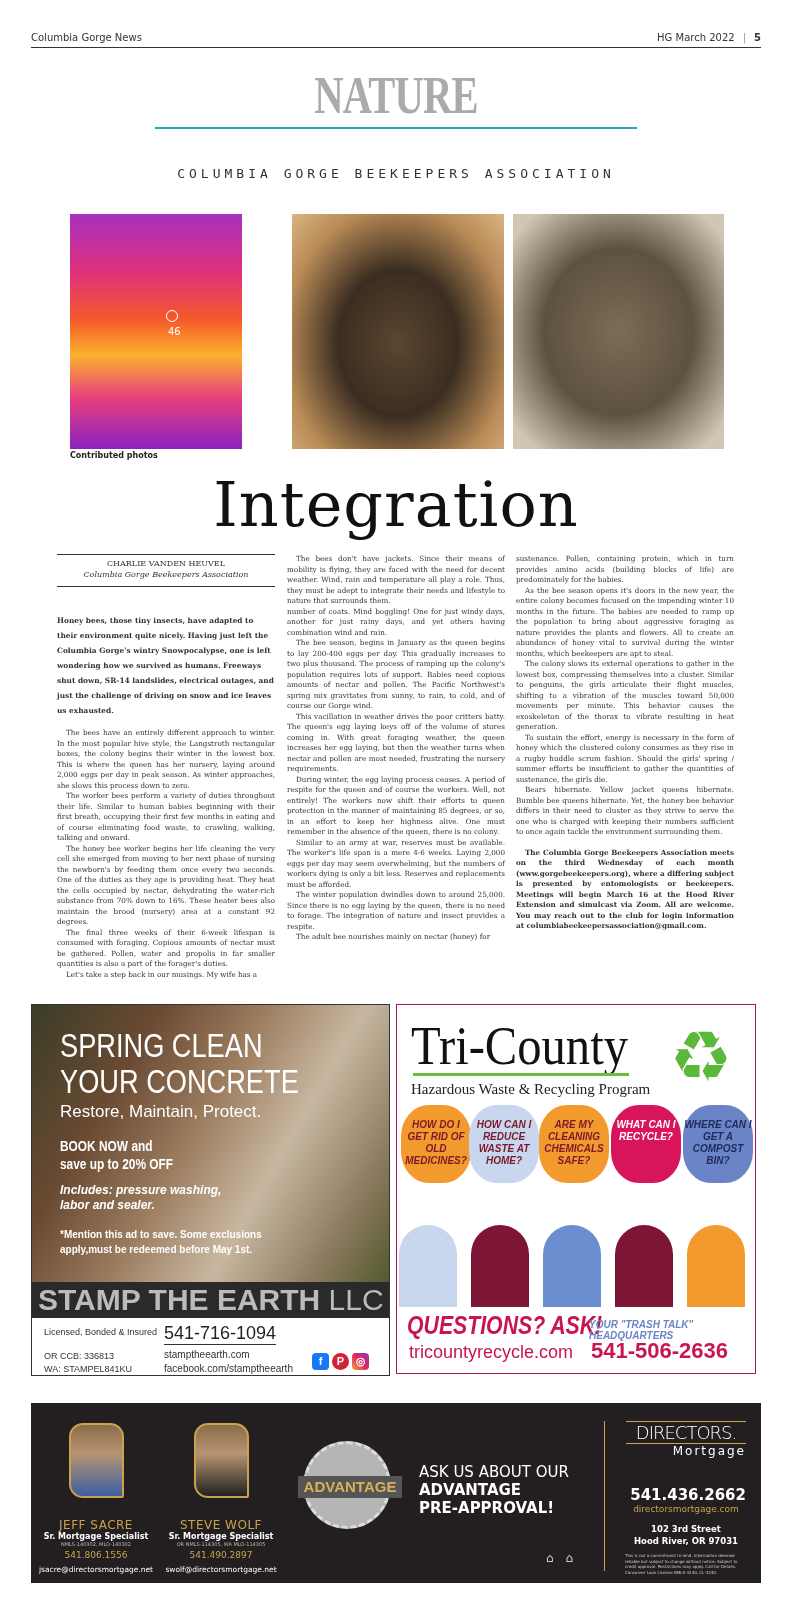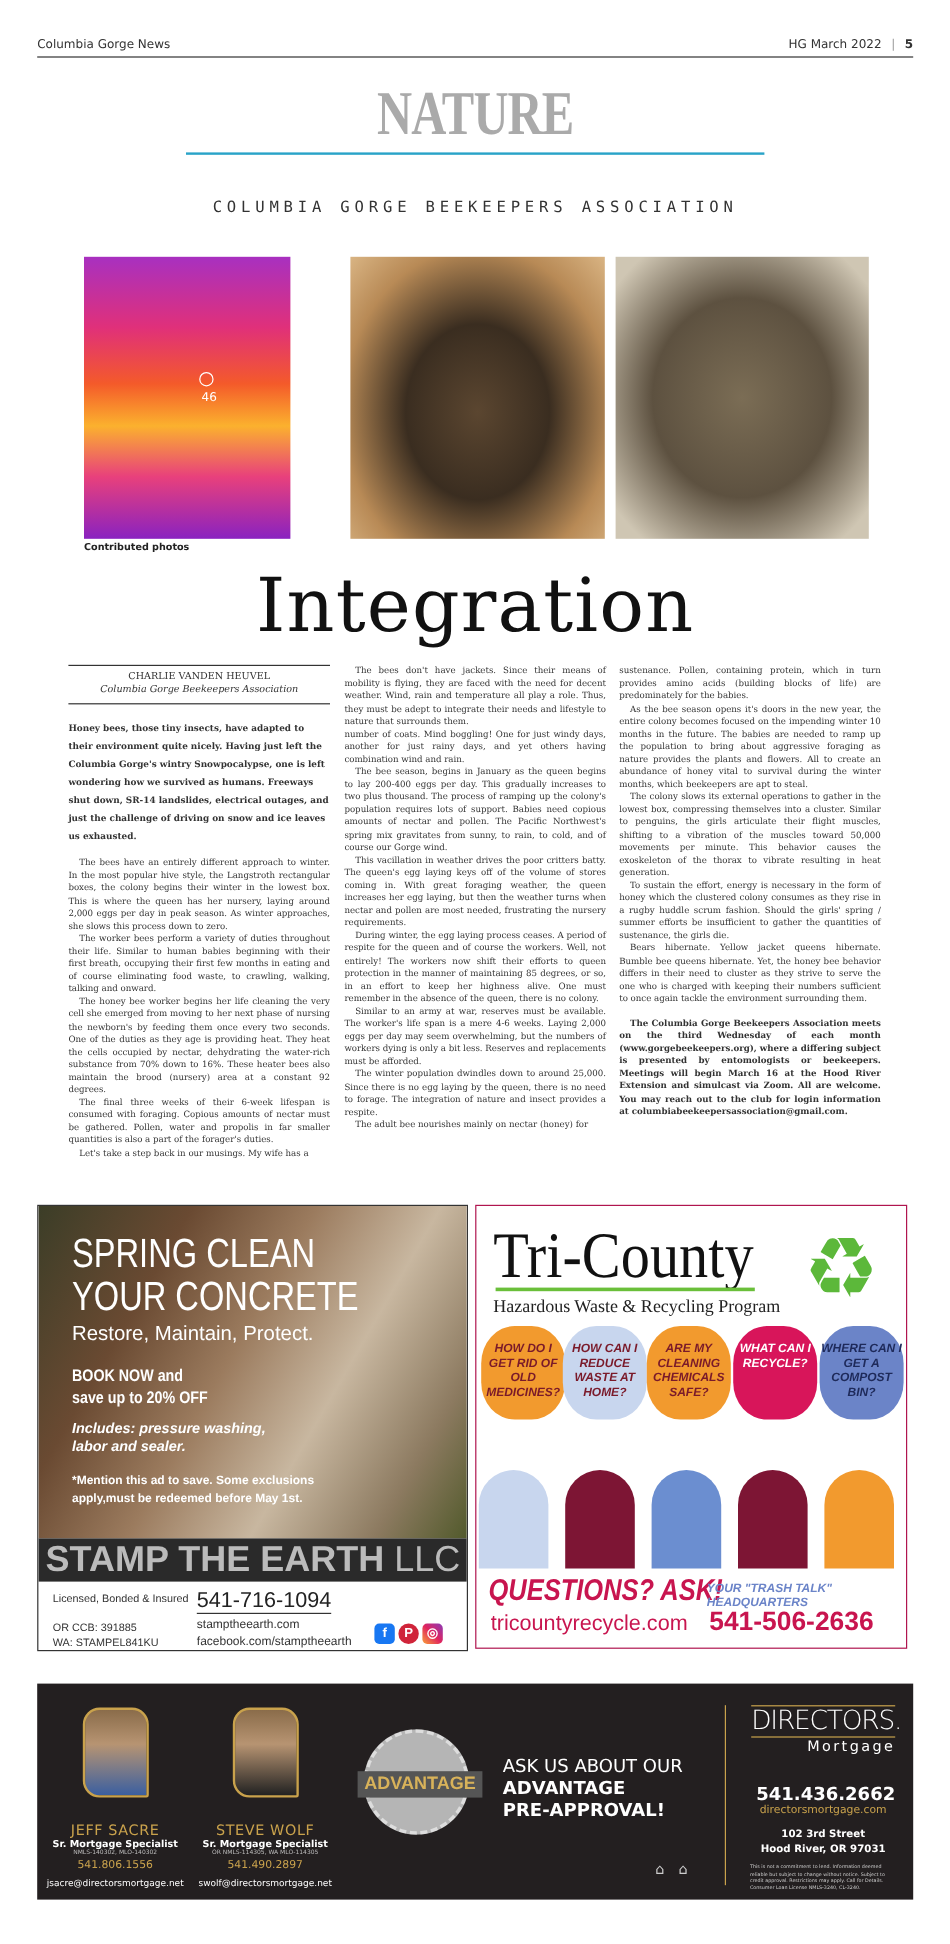--- a/index.html
+++ b/index.html
@@ -17,21 +17,21 @@
   .p1 { left: 70px; width: 172px; background: linear-gradient(180deg, #a830c0 0%, #e0307a 25%, #f45a2a 45%, #fbb12e 60%, #e8407c 78%, #8a22c0 100%); }
   .p2 { left: 292px; width: 212px; background: radial-gradient(ellipse at 50% 55%, #5b4630 0%, #3a2d20 40%, #b88a56 75%, #d9b483 100%); }
   .p3 { left: 513px; width: 211px; background: radial-gradient(ellipse at 50% 50%, #7b6d55 0%, #5d5140 50%, #cfc6b3 90%); }
   .p1 .mark { position: absolute; left: 96px; top: 96px; width: 12px; height: 12px; border: 1.5px solid #fff; border-radius: 50%; }
   .p1 .val { position: absolute; left: 98px; top: 112px; font-family: "DejaVu Sans", sans-serif; font-size: 10px; color: #fff; }
   .caption { left: 70px; top: 451px; font-family: "DejaVu Sans", sans-serif; font-size: 8px; font-weight: bold; color: #222; }
   .headline { left: 0; top: 468px; width: 792px; text-align: center; font-family: "DejaVu Serif", serif; font-size: 62px; letter-spacing: 1px; color: #111; }
   .col { top: 554px; width: 218px; font-size: 7.2px; line-height: 10.5px; text-align: justify; color: #333; }
   .c1 { left: 57px; } .c2 { left: 287px; } .c3 { left: 516px; }
   .col p { text-indent: 9px; }
-  .byline { border-top: 1.2px solid #333; border-bottom: 1.2px solid #333; padding: 4px 0 6px; text-align: center; margin-bottom: 12px; }
+  .byline { border-top: 1.2px solid #333; border-bottom: 1.2px solid #333; padding: 4px 0 6px; text-align: center; margin-bottom: 26px; }
   .byline .n { font-size: 8px; }
   .byline .o { font-size: 8px; font-style: italic; }
   .lede { font-weight: bold; font-size: 7.4px; line-height: 15px; margin-bottom: 10px; text-align: left; }
   .notice { font-weight: bold; margin-top: 10px; }
   
   .stamp { left: 31px; top: 1004px; width: 359px; height: 372px; border: 1px solid #333; overflow: hidden; }
   .stamp .img { position: absolute; left: 0; top: 0; width: 100%; height: 277px; background: linear-gradient(120deg, #3b3d27 0%, #6a4a32 25%, #9b7b5e 45%, #c8b7a0 65%, #8c7a60 85%, #525a2c 100%); }
   .stamp .h1 { position: absolute; left: 28px; top: 22px; color: #fff; font-family: "Liberation Sans", sans-serif; font-size: 34px; line-height: 36px; transform: scaleX(0.8); transform-origin: left; }
   .stamp .h2 { position: absolute; left: 28px; top: 97px; color: #fff; font-family: "Liberation Sans", sans-serif; font-size: 17px; }
   .stamp .h3 { position: absolute; left: 28px; top: 132px; color: #fff; font-family: "Liberation Sans", sans-serif; font-size: 14px; font-weight: bold; line-height: 18px; transform: scaleX(0.85); transform-origin: left; }
@@ -63,21 +63,21 @@
   .dir .ti { font-size: 8px; font-weight: bold; }
   .dir .nmls { font-size: 5px; color: #bbb; }
   .dir .tel { color: #c9a24c; font-size: 9px; margin-top: 3px; }
   .dir .em { font-size: 7.5px; margin-top: 5px; }
   .dir .badge { position: absolute; left: 272px; top: 38px; width: 88px; height: 88px; border-radius: 50%; background: #b5b5b5; border: 3px dashed #ddd; }
   .dir .badge .ribbon { position: absolute; left: -8px; top: 32px; width: 104px; height: 22px; background: #555; color: #d8b25a; font-family: "Liberation Sans", sans-serif; font-weight: bold; font-size: 15px; text-align: center; line-height: 22px; }
   .dir .ask { position: absolute; left: 388px; top: 60px; font-size: 15px; line-height: 18px; }
   .dir .ask b { display: block; }
   .dir .vline { position: absolute; left: 573px; top: 18px; width: 1px; height: 150px; background: #c9a24c; }
   .dir .logo { position: absolute; left: 595px; top: 18px; width: 120px; text-align: center; }
-  .dir .logo .d { border-top: 1.5px solid #c9a24c; border-bottom: 1.5px solid #c9a24c; font-size: 22px; letter-spacing: -1px; font-weight: 300; }
+  .dir .logo .d { border-top: 1.5px solid #c9a24c; border-bottom: 1.5px solid #c9a24c; font-size: 18px; letter-spacing: -1px; font-weight: 300; }
   .dir .logo .m { text-align: right; font-size: 12px; letter-spacing: 2px; }
   .dir .cph { position: absolute; left: 595px; top: 83px; width: 120px; text-align: right; font-weight: bold; font-size: 15px; }
   .dir .cweb { position: absolute; left: 590px; top: 101px; width: 130px; text-align: center; color: #c9a24c; font-size: 9px; }
   .dir .addr { position: absolute; left: 590px; top: 120px; width: 130px; text-align: center; font-size: 8.5px; font-weight: bold; line-height: 12px; }
   .dir .disc { position: absolute; left: 594px; top: 150px; width: 125px; font-size: 4px; line-height: 5.5px; color: #ccc; }
   .dir .eho { position: absolute; left: 515px; top: 148px; font-size: 12px; color: #ccc; letter-spacing: 4px; }
 </style>
 </head>
 <body>
 
@@ -151,21 +151,21 @@
     <div>labor and sealer.</div>
   </div>
   <div class="h5">
     <div>*Mention this ad to save. Some exclusions</div>
     <div>apply,must be redeemed before May 1st.</div>
   </div>
   <div class="bar"><span>STAMP THE EARTH</span> <span class="llc">LLC</span></div>
   <div class="info">Licensed, Bonded &amp; Insured</div>
   <div class="phone">541-716-1094</div>
   <div class="ccb">
-    <div>OR CCB: 391885</div>
+    <div>OR CCB: 336813</div>
     <div>WA: STAMPEL841KU</div>
   </div>
   <div class="web">
     <div>stamptheearth.com</div>
     <div>facebook.com/stamptheearth</div>
   </div>
   <div class="soc">
     <span style="background:#1877f2">f</span>
     <span style="background:#d0243a;border-radius:50%">P</span>
     <span style="background:linear-gradient(45deg,#f9a13a,#e0245e,#8a3ab9)">◎</span>

